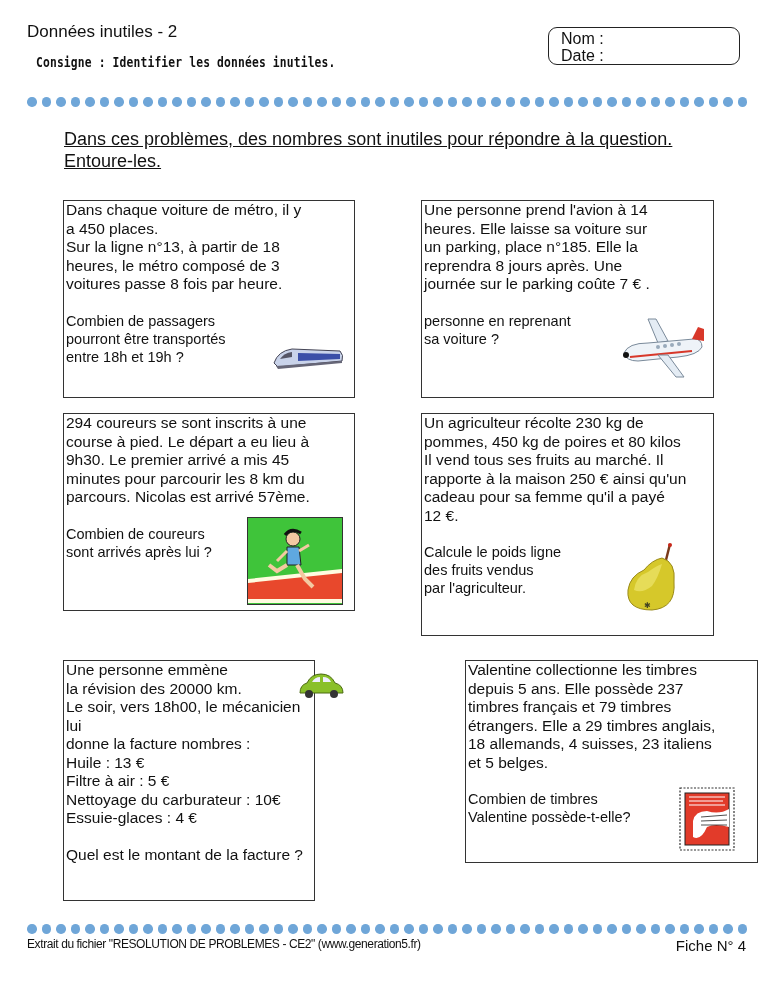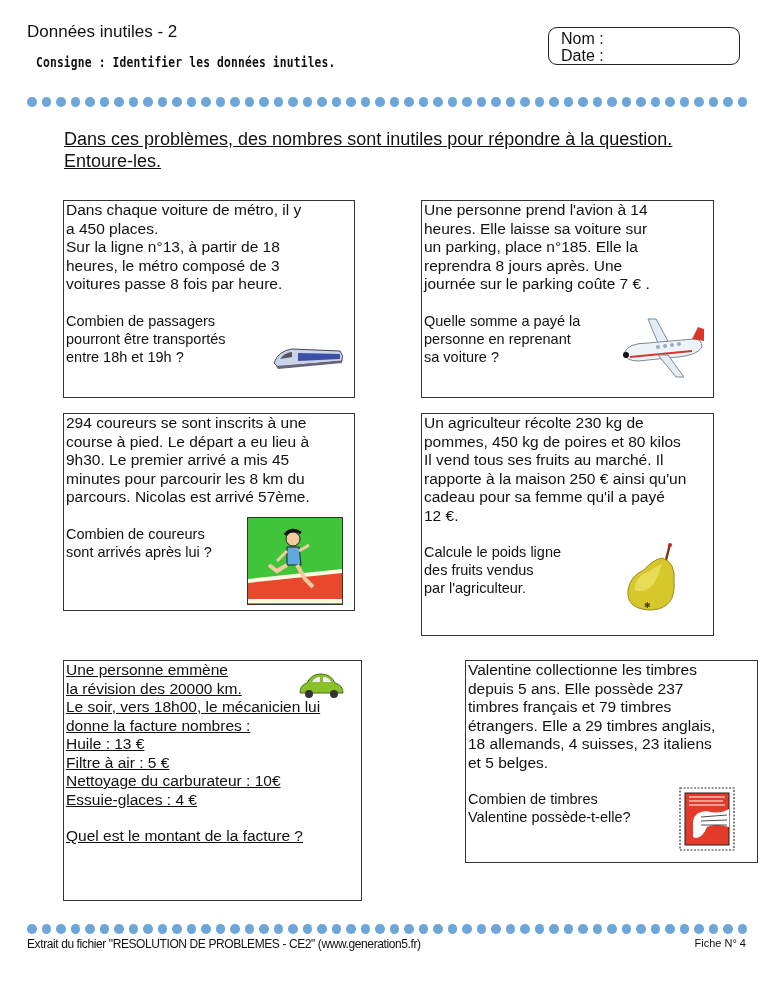--- a/index.html
+++ b/index.html
@@ -10,21 +10,21 @@
   .namebox { left:548px; top:27px; width:192px; height:38px; border:1.3px solid #222; border-radius:9px; padding:0 0 0 12px; box-sizing:border-box; font-size:16px; line-height:17px; padding-top:2px; }
   .dots { left:27px; width:720px; height:12px; display:flex; justify-content:space-between; }
   .dot { width:9.5px; height:9.5px; border-radius:50%; background:#6fa6d8; }
   .intro { left:64px; top:128px; width:640px; font-size:18px; line-height:22px; text-decoration:underline; }
   .box { position:absolute; border:1.3px solid #333; box-sizing:border-box; padding:0 0 0 2px; font-size:15.5px; line-height:18.5px; }
   .box p { margin:0; }
   .box .gap { height:18px; }
   .q { font-size:14.5px; line-height:18px; }
   .pic { position:absolute; }
   .footer { left:27px; top:937px; font-size:12px; letter-spacing:-0.4px; }
-  .fiche { right:22px; top:937px; font-size:11px; }
+  .fiche { right:22px; top:937px; font-size:15px; }
 </style>
 </head>
 <body>
 
 <div class="abs title">Données inutiles - 2</div>
 <div class="abs consigne">Consigne : Identifier les données inutiles.</div>
 <div class="abs namebox">
   <div>Nom :</div>
   <div>Date :</div>
 </div>
@@ -102,21 +102,20 @@
   </svg>
 </div>
 
 <div class="box" style="left:421px;top:200px;width:293px;height:198px;">
   <p>Une personne prend l'avion à 14</p>
   <p>heures. Elle laisse sa voiture sur</p>
   <p>un parking, place n°185. Elle la</p>
   <p>reprendra 8 jours après. Une</p>
   <p>journée sur le parking coûte 7 € .</p>
   <div class="gap"></div>
-  <p class="q">Quelle somme a payé la</p>
   <p class="q">personne en reprenant</p>
   <p class="q">sa voiture ?</p>
   <svg class="pic" style="left:196px;top:114px;" width="90" height="66" viewBox="0 0 90 66">
     <path d="M30 4 L38 4 L50 26 L40 28 Z" fill="#e4ecf4" stroke="#7a8a9a" stroke-width="1"></path>
     <path d="M6 38 Q10 28 30 28 L76 24 Q84 24 84 32 Q80 40 60 42 L20 46 Q8 46 6 38 Z" fill="#eef3f8" stroke="#7a8a9a" stroke-width="1"></path>
     <path d="M12 42 L74 36" stroke="#d8382a" stroke-width="2"></path>
     <circle cx="8" cy="40" r="3" fill="#111"></circle>
     <path d="M74 24 L80 12 L86 14 L86 26 Z" fill="#d8382a"></path>
     <path d="M40 40 L50 40 L66 62 L58 62 Z" fill="#e4ecf4" stroke="#7a8a9a" stroke-width="1"></path>
     <circle cx="40" cy="32" r="2" fill="#9ab"></circle>
@@ -162,21 +161,21 @@
   <p class="q">par l'agriculteur.</p>
   <svg class="pic" style="left:200px;top:128px;" width="66" height="72" viewBox="0 0 66 72">
     <path d="M48 2 L44 18" stroke="#7a3a1a" stroke-width="2.5"></path>
     <circle cx="48" cy="3" r="2" fill="#c8281a"></circle>
     <path d="M40 16 Q54 20 52 40 Q54 66 30 68 Q4 68 6 48 Q8 34 22 28 Q30 18 40 16 Z" fill="#d6c82a" stroke="#9a8a1a" stroke-width="1"></path>
     <path d="M12 48 Q14 34 26 30 Q34 24 40 22 Q36 36 30 44 Q20 52 12 48 Z" fill="#e6dc58"></path>
     <text x="22" y="66" font-size="8" fill="#442" font-family="DejaVu Sans, sans-serif">✱</text>
   </svg>
 </div>
 
-<div class="box" style="left:63px;top:660px;width:299px;height:241px;text-decoration:underline;">
+<div class="box" style="left:63px;top:660px;width:252px;height:241px;">
   <p>Une personne emmène</p>
   <p>la révision des 20000 km.</p>
   <p>Le soir, vers 18h00, le mécanicien lui</p>
   <p>donne la facture nombres :</p>
   <p>Huile : 13 €</p>
   <p>Filtre à air : 5 €</p>
   <p>Nettoyage du carburateur : 10€</p>
   <p>Essuie-glaces : 4 €</p>
   <div class="gap"></div>
   <p>Quel est le montant de la facture ?</p>

